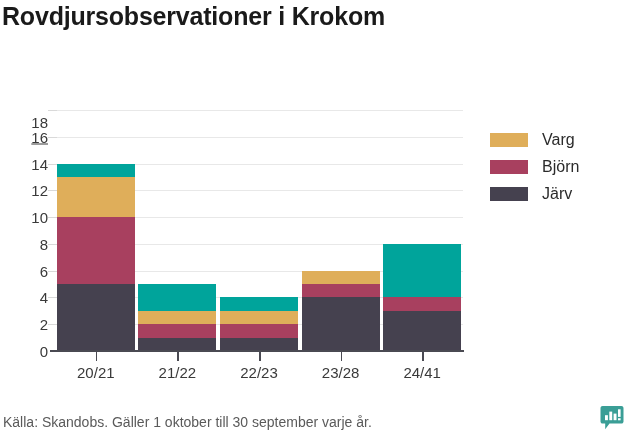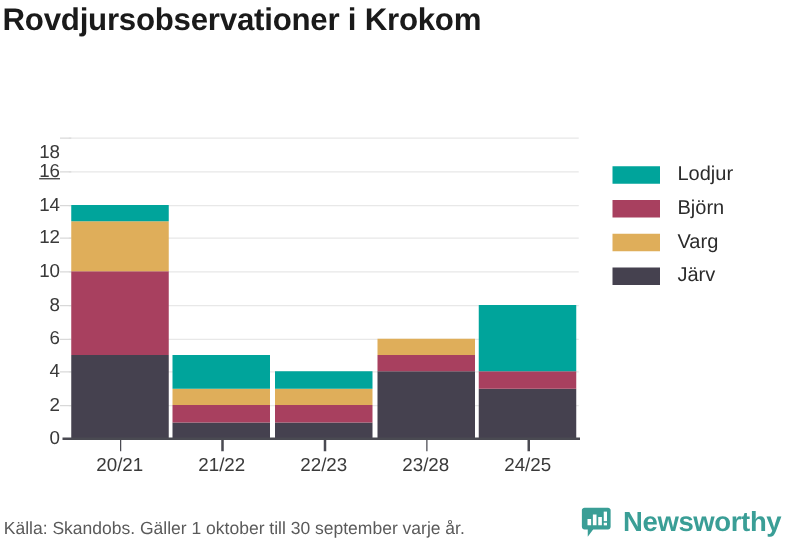--- a/index.html
+++ b/index.html
@@ -257,51 +257,46 @@
   <div id="xaxis-layer">
       <div class="x-tick" style="left: 95.8px;"></div>
       <div class="x-tick-label" style="left: 95.8px;">20/21</div>
       <div class="x-tick" style="left: 177.4px;"></div>
       <div class="x-tick-label" style="left: 177.4px;">21/22</div>
       <div class="x-tick" style="left: 259px;"></div>
       <div class="x-tick-label" style="left: 259px;">22/23</div>
       <div class="x-tick" style="left: 340.6px;"></div>
       <div class="x-tick-label" style="left: 340.6px;">23/28</div>
       <div class="x-tick" style="left: 422.2px;"></div>
-      <div class="x-tick-label" style="left: 422.2px;">24/25</div>
+      <div class="x-tick-label" style="left: 422.2px;">24/41</div>
     </div>
 
   <div class="legend" id="legend-layer">
       <div class="legend-item">
-        <span class="legend-swatch" style="background: rgb(0, 164, 155);"></span>
-        <span class="legend-label">Lodjur</span>
+        <span class="legend-swatch" style="background: rgb(223, 174, 90);"></span>
+        <span class="legend-label">Varg</span>
       </div>
       <div class="legend-item">
         <span class="legend-swatch" style="background: rgb(168, 64, 95);"></span>
         <span class="legend-label">Björn</span>
-      </div>
-      <div class="legend-item">
-        <span class="legend-swatch" style="background: rgb(223, 174, 90);"></span>
-        <span class="legend-label">Varg</span>
       </div>
       <div class="legend-item">
         <span class="legend-swatch" style="background: rgb(69, 65, 79);"></span>
         <span class="legend-label">Järv</span>
       </div>
     </div>
 
   <div class="footer-note">Källa: Skandobs. Gäller 1 oktober till 30 september varje år.</div>
 
   <div class="brand">
     <span class="brand-mark">
       <svg width="26" height="26" viewBox="0 0 26 26" aria-hidden="true">
         <path d="M1.5 3.2 C1.5 2.0 2.4 1.1 3.6 1.1 L22.4 1.1 C23.6 1.1 24.5 2.0 24.5 3.2 L24.5 16.4 C24.5 17.6 23.6 18.5 22.4 18.5 L10.5 18.5 L6.2 24.3 L6.2 18.5 L3.6 18.5 C2.4 18.5 1.5 17.6 1.5 16.4 Z" fill="#3a9e96"></path>
         <rect x="6.0" y="10.2" width="2.9" height="5.0" fill="#ffffff"></rect>
         <rect x="10.3" y="6.6" width="2.9" height="8.6" fill="#ffffff"></rect>
         <rect x="14.6" y="8.6" width="2.9" height="6.6" fill="#ffffff"></rect>
         <rect x="19.0" y="4.3" width="2.6" height="7.6" fill="#ffffff"></rect>
         <rect x="19.0" y="13.2" width="2.6" height="2.1" fill="#ffffff"></rect>
       </svg>
     </span>
-    <span class="brand-name">Newsworthy</span>
   </div>
 
 </div>
 
 </body></html>

